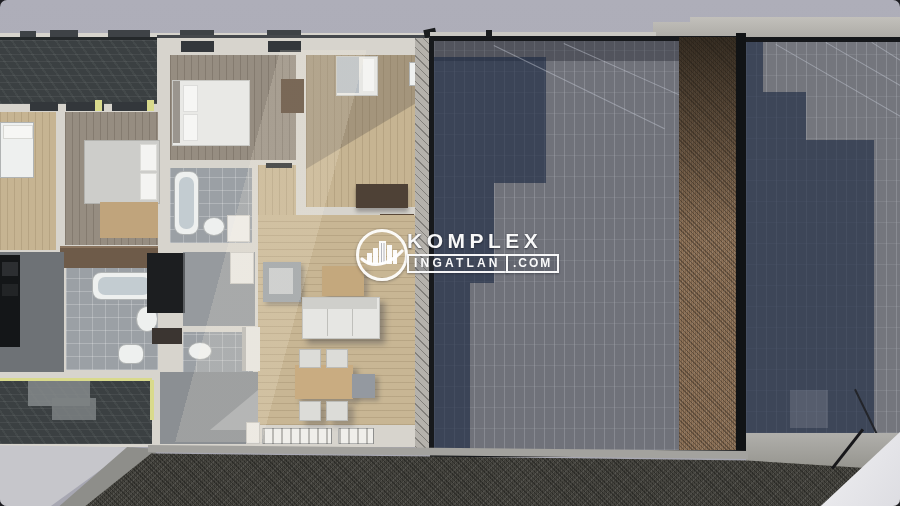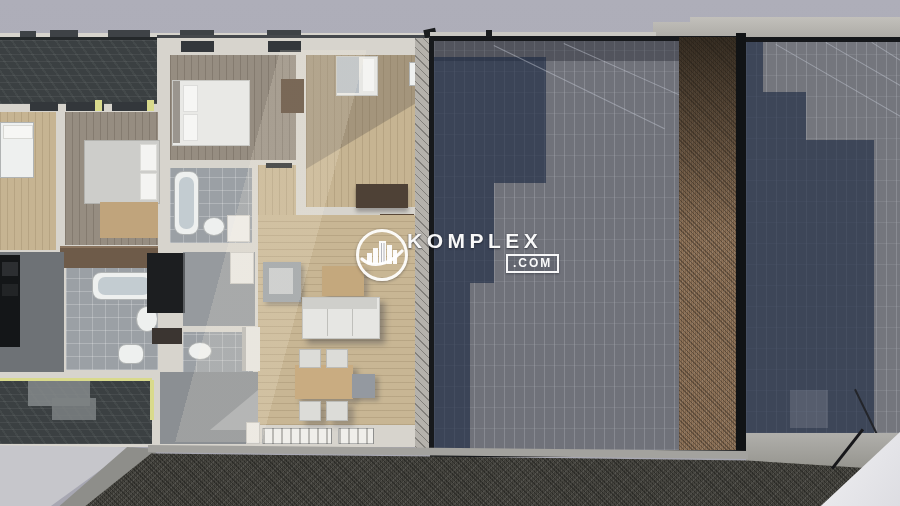--- a/index.html
+++ b/index.html
@@ -1,17 +1,17 @@
 <!DOCTYPE html>
 <html><head>
 <meta charset="utf-8">
 <style>
   html,body{margin:0;padding:0;background:#1e1e22;}
   .stage{position:relative;width:900px;height:506px;overflow:hidden;
-         font-family:"Liberation Sans",sans-serif;background:linear-gradient(#aeaeb9,#a7a7b2);}
+         font-family:"Liberation Sans",sans-serif;background:linear-gradient(#aeaeb9,#a7a7b2);border-radius:7px;}
   .a{position:absolute;}
   
   .brick{background-image:
     repeating-linear-gradient(90deg, rgba(168,171,178,.40) 0 1px, transparent 1px 10px),
     repeating-linear-gradient(0deg,  rgba(158,161,168,.26) 0 1px, transparent 1px 21px);}
   .speckle{background-image:
     repeating-linear-gradient(45deg,  rgba(0,0,0,.28) 0 1px, transparent 1px 3px),
     repeating-linear-gradient(-45deg, rgba(255,255,255,.08) 0 1px, transparent 1px 4px),
     repeating-linear-gradient(90deg,  rgba(0,0,0,.14) 0 1px, transparent 1px 2px);}
   .deck{background-color:#3b4042;background-image:
@@ -219,16 +219,17 @@
         <rect x="27" y="8" width="5" height="19"></rect>
         <rect x="33" y="13" width="4" height="14"></rect>
       </g>
       <g stroke="rgba(120,125,140,.55)" stroke-width="1">
         <line x1="21.5" y1="6" x2="21.5" y2="26"></line>
           <line x1="24" y1="6" x2="24" y2="26"></line>
       </g>
       <path d="M2 22 C 12 31, 28 29, 42 14" stroke="rgba(255,255,255,.95)" stroke-width="3.2" fill="none" stroke-linecap="round"></path>
     </svg>
     <div class="a wm-text" style="left:57px;top:15px;">KOMPLEX</div>
+    <div class="a wm-box" style="left:57px;top:40px;">INGATLAN</div>
     <div class="a wm-box" style="left:156px;top:40px;letter-spacing:2px;">.COM</div>
   </div>
 
 </div>
 
 </body></html>

